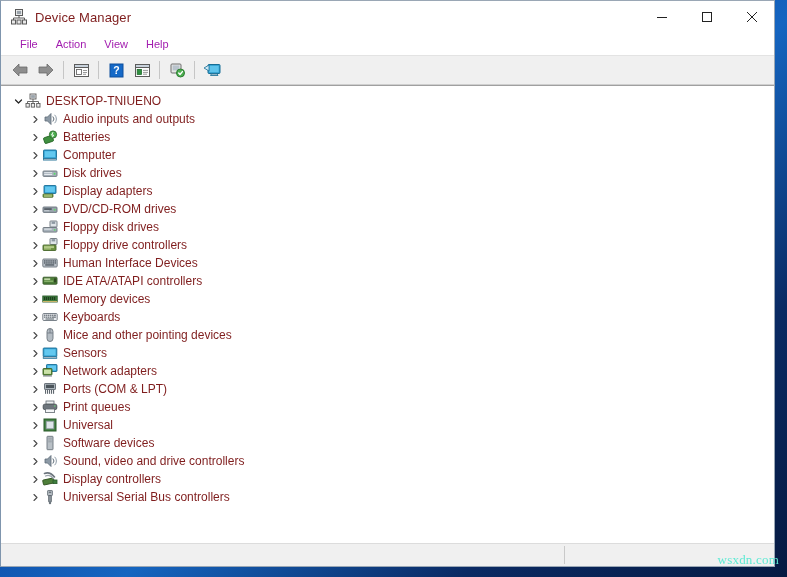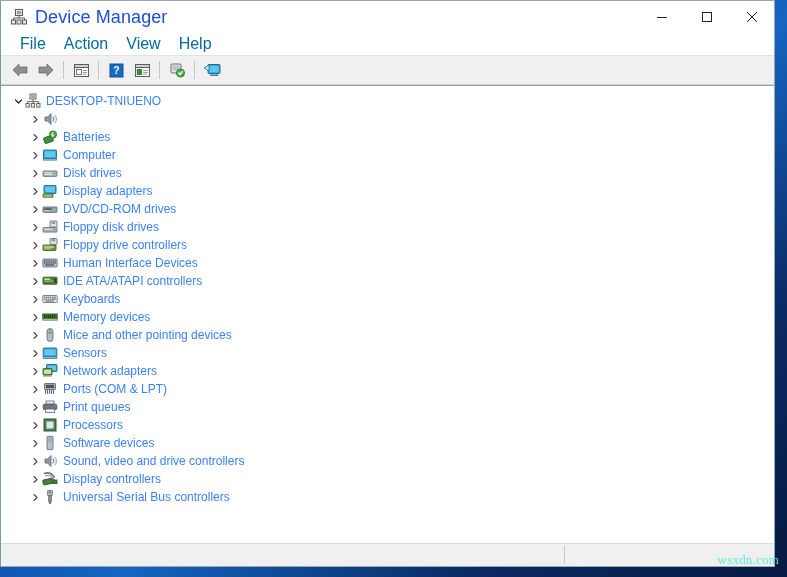--- a/index.html
+++ b/index.html
@@ -20,48 +20,48 @@
     box-sizing:border-box;
     display:flex;flex-direction:column;
   }
 
   
   #titlebar{
     height:32px;flex:0 0 32px;background:#ffffff;
     display:flex;align-items:center;position:relative;
   }
   #title-icon{width:18px;height:18px;margin-left:9px;margin-right:7px;position:relative;flex:0 0 18px;}
-  #title-text{font-size:18px;color:#1d4ed8;letter-spacing:.1px;}
+  #title-text{font-size:13px;color:#7f1d1d;letter-spacing:.1px;}
   .wbtns{position:absolute;right:0;top:0;height:32px;display:flex;}
   .wbtn{width:45px;height:32px;display:flex;align-items:center;justify-content:center;}
 
   
   #menubar{
     height:22px;flex:0 0 22px;background:#ffffff;
     display:flex;align-items:center;padding-left:10px;
     border-bottom:1px solid #e3e3e3;
   }
-  .menu-item{font-size:16px;color:#0369a1;padding:2px 9px;}
+  .menu-item{font-size:11px;color:#a21caf;padding:2px 9px;}
 
   
   #toolbar{
     height:28px;flex:0 0 28px;background:#f0f0f0;
     display:flex;align-items:center;padding-left:6px;
     border-bottom:1px solid #cfcfcf;
   }
   .tbtn{width:26px;height:24px;display:flex;align-items:center;justify-content:center;position:relative;}
   .tsep{width:1px;height:18px;background:#c6c6c6;margin:0 4px;}
 
   
   #tree-pane{
     flex:1 1 auto;background:#ffffff;overflow:hidden;position:relative;
     border-top:1px solid #a0a0a0;
   }
   #tree{padding-top:6px;}
-  .node{height:18px;display:flex;align-items:center;font-size:12px;color:#3b82f6;white-space:nowrap;}
+  .node{height:18px;display:flex;align-items:center;font-size:12px;color:#7f1d1d;white-space:nowrap;}
   .node .chev{width:14px;flex:0 0 14px;display:flex;align-items:center;justify-content:center;}
   .node .ico{width:16px;height:16px;flex:0 0 16px;margin-right:5px;position:relative;}
   .root{padding-left:10px;}
   .child{padding-left:27px;}
 
   
   #statusbar{
     height:22px;flex:0 0 22px;background:#f0f0f0;
     border-top:1px solid #dcdcdc;display:flex;align-items:center;position:relative;
   }
@@ -234,20 +234,21 @@
                 <path d="M3 1.5 L6 4.5 L3 7.5" fill="none" stroke="#4a4a4a" stroke-width="1.1" stroke-linecap="round" stroke-linejoin="round"></path>
               </svg>
           </span>
           <span class="ico">
             <svg width="16" height="16" viewBox="0 0 16 16">
               <path d="M3 6 H5.5 L9 2.5 V13.5 L5.5 10 H3 Z" fill="#8d9aa6" stroke="#5d6b77" stroke-width="0.8" stroke-linejoin="round"></path>
               <path d="M10.8 5.5 A3.6 3.6 0 0 1 10.8 10.5" fill="none" stroke="#5d6b77" stroke-width="1"></path>
               <path d="M12.6 3.8 A5.8 5.8 0 0 1 12.6 12.2" fill="none" stroke="#8d9aa6" stroke-width="1"></path>
             </svg>
           </span>
+          <span>Audio inputs and outputs</span>
         </div>
 
         <div class="node child">
           <span class="chev">
             <svg width="9" height="9" viewBox="0 0 9 9">
                 <path d="M3 1.5 L6 4.5 L3 7.5" fill="none" stroke="#4a4a4a" stroke-width="1.1" stroke-linecap="round" stroke-linejoin="round"></path>
               </svg>
           </span>
           <span class="ico">
             <svg width="16" height="16" viewBox="0 0 16 16">
@@ -408,20 +409,43 @@
         </div>
 
         <div class="node child">
           <span class="chev">
             <svg width="9" height="9" viewBox="0 0 9 9">
                 <path d="M3 1.5 L6 4.5 L3 7.5" fill="none" stroke="#4a4a4a" stroke-width="1.1" stroke-linecap="round" stroke-linejoin="round"></path>
               </svg>
           </span>
           <span class="ico">
             <svg width="16" height="16" viewBox="0 0 16 16">
+              <rect x="0.8" y="5" width="14.4" height="6" fill="#3f7f3f" stroke="#2b5a2b" stroke-width="0.9"></rect>
+              <g fill="#1f3f1f">
+                <rect x="2" y="6" width="1.3" height="3"></rect>
+                  <rect x="4" y="6" width="1.3" height="3"></rect>
+                <rect x="6" y="6" width="1.3" height="3"></rect>
+                  <rect x="8" y="6" width="1.3" height="3"></rect>
+                <rect x="10" y="6" width="1.3" height="3"></rect>
+                  <rect x="12" y="6" width="1.3" height="3"></rect>
+              </g>
+              <rect x="0.8" y="10" width="14.4" height="1" fill="#cbb66a"></rect>
+            </svg>
+          </span>
+          <span>Memory devices</span>
+        </div>
+
+        <div class="node child">
+          <span class="chev">
+            <svg width="9" height="9" viewBox="0 0 9 9">
+                <path d="M3 1.5 L6 4.5 L3 7.5" fill="none" stroke="#4a4a4a" stroke-width="1.1" stroke-linecap="round" stroke-linejoin="round"></path>
+              </svg>
+          </span>
+          <span class="ico">
+            <svg width="16" height="16" viewBox="0 0 16 16">
               <rect x="0.8" y="4.5" width="14.4" height="7" rx="1" fill="#e9ecef" stroke="#6c757d" stroke-width="0.9"></rect>
               <g fill="#6f777e">
                 <rect x="2" y="5.6" width="1.5" height="1.3"></rect>
                   <rect x="4" y="5.6" width="1.5" height="1.3"></rect>
                 <rect x="6" y="5.6" width="1.5" height="1.3"></rect>
                   <rect x="8" y="5.6" width="1.5" height="1.3"></rect>
                 <rect x="10" y="5.6" width="1.5" height="1.3"></rect>
                   <rect x="12" y="5.6" width="1.9" height="1.3"></rect>
                 <rect x="2" y="7.5" width="1.5" height="1.3"></rect>
                   <rect x="4" y="7.5" width="1.5" height="1.3"></rect>
@@ -436,43 +460,20 @@
         </div>
 
         <div class="node child">
           <span class="chev">
             <svg width="9" height="9" viewBox="0 0 9 9">
                 <path d="M3 1.5 L6 4.5 L3 7.5" fill="none" stroke="#4a4a4a" stroke-width="1.1" stroke-linecap="round" stroke-linejoin="round"></path>
               </svg>
           </span>
           <span class="ico">
             <svg width="16" height="16" viewBox="0 0 16 16">
-              <rect x="0.8" y="5" width="14.4" height="6" fill="#3f7f3f" stroke="#2b5a2b" stroke-width="0.9"></rect>
-              <g fill="#1f3f1f">
-                <rect x="2" y="6" width="1.3" height="3"></rect>
-                  <rect x="4" y="6" width="1.3" height="3"></rect>
-                <rect x="6" y="6" width="1.3" height="3"></rect>
-                  <rect x="8" y="6" width="1.3" height="3"></rect>
-                <rect x="10" y="6" width="1.3" height="3"></rect>
-                  <rect x="12" y="6" width="1.3" height="3"></rect>
-              </g>
-              <rect x="0.8" y="10" width="14.4" height="1" fill="#cbb66a"></rect>
-            </svg>
-          </span>
-          <span>Memory devices</span>
-        </div>
-
-        <div class="node child">
-          <span class="chev">
-            <svg width="9" height="9" viewBox="0 0 9 9">
-                <path d="M3 1.5 L6 4.5 L3 7.5" fill="none" stroke="#4a4a4a" stroke-width="1.1" stroke-linecap="round" stroke-linejoin="round"></path>
-              </svg>
-          </span>
-          <span class="ico">
-            <svg width="16" height="16" viewBox="0 0 16 16">
               <rect x="5" y="1.5" width="6" height="13" rx="3" fill="#b4bcc3" stroke="#6c757d" stroke-width="0.9"></rect>
               <path d="M8 1.8 V6" stroke="#6c757d" stroke-width="0.8"></path>
               <path d="M5.2 6 H10.8" stroke="#6c757d" stroke-width="0.8"></path>
             </svg>
           </span>
           <span>Mice and other pointing devices</span>
         </div>
 
         <div class="node child">
           <span class="chev">
@@ -552,21 +553,21 @@
             <svg width="9" height="9" viewBox="0 0 9 9">
                 <path d="M3 1.5 L6 4.5 L3 7.5" fill="none" stroke="#4a4a4a" stroke-width="1.1" stroke-linecap="round" stroke-linejoin="round"></path>
               </svg>
           </span>
           <span class="ico">
             <svg width="16" height="16" viewBox="0 0 16 16">
               <rect x="2" y="2" width="12" height="12" fill="#3f7f3f" stroke="#2b5a2b" stroke-width="1"></rect>
               <rect x="4.2" y="4.2" width="7.6" height="7.6" fill="#dfe6ea" stroke="#8b949b" stroke-width="0.8"></rect>
             </svg>
           </span>
-          <span>Processors</span>
+          <span>Universal</span>
         </div>
 
 
         <div class="node child">
           <span class="chev">
             <svg width="9" height="9" viewBox="0 0 9 9">
                 <path d="M3 1.5 L6 4.5 L3 7.5" fill="none" stroke="#4a4a4a" stroke-width="1.1" stroke-linecap="round" stroke-linejoin="round"></path>
               </svg>
           </span>
           <span class="ico">

